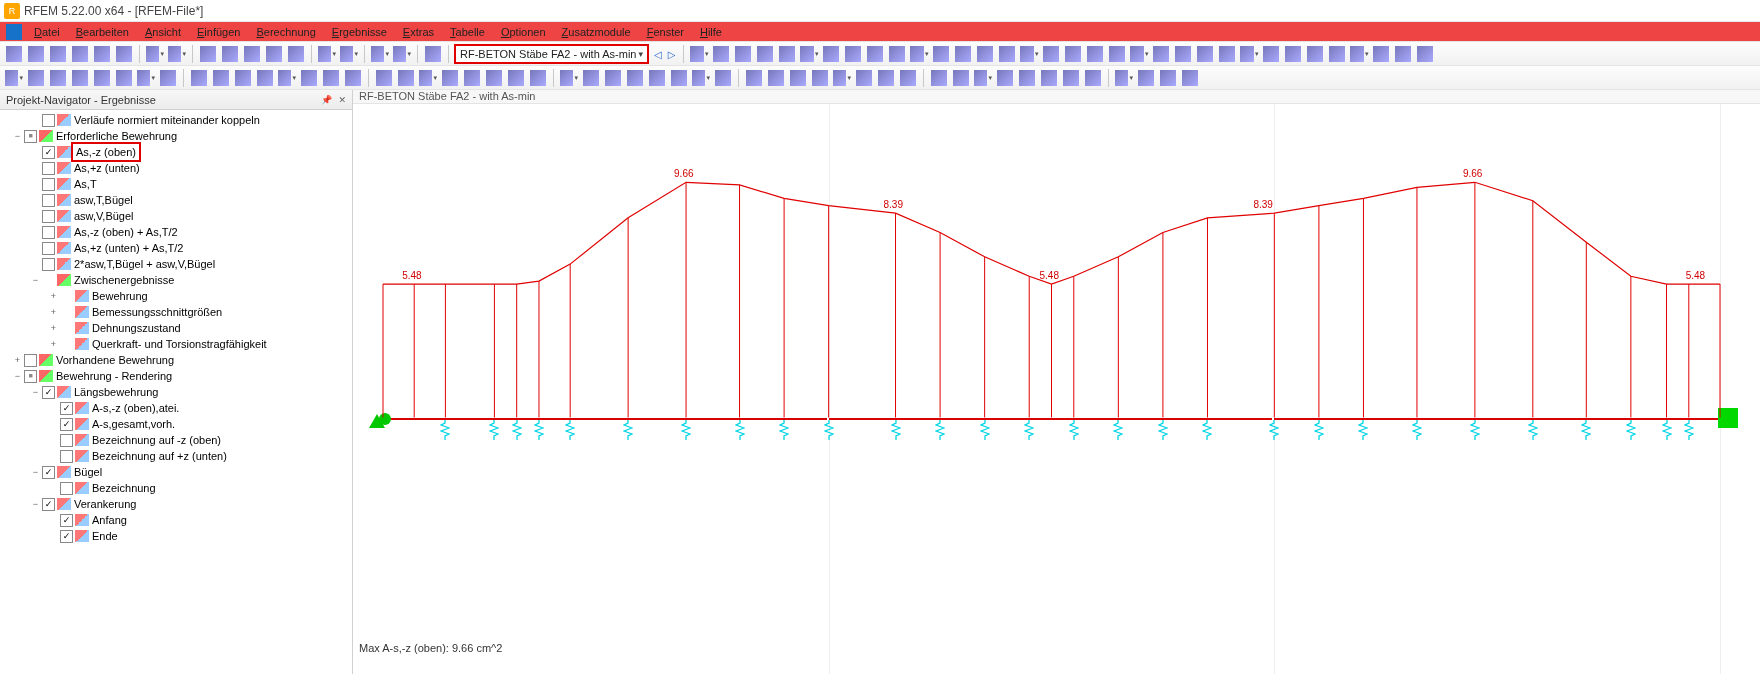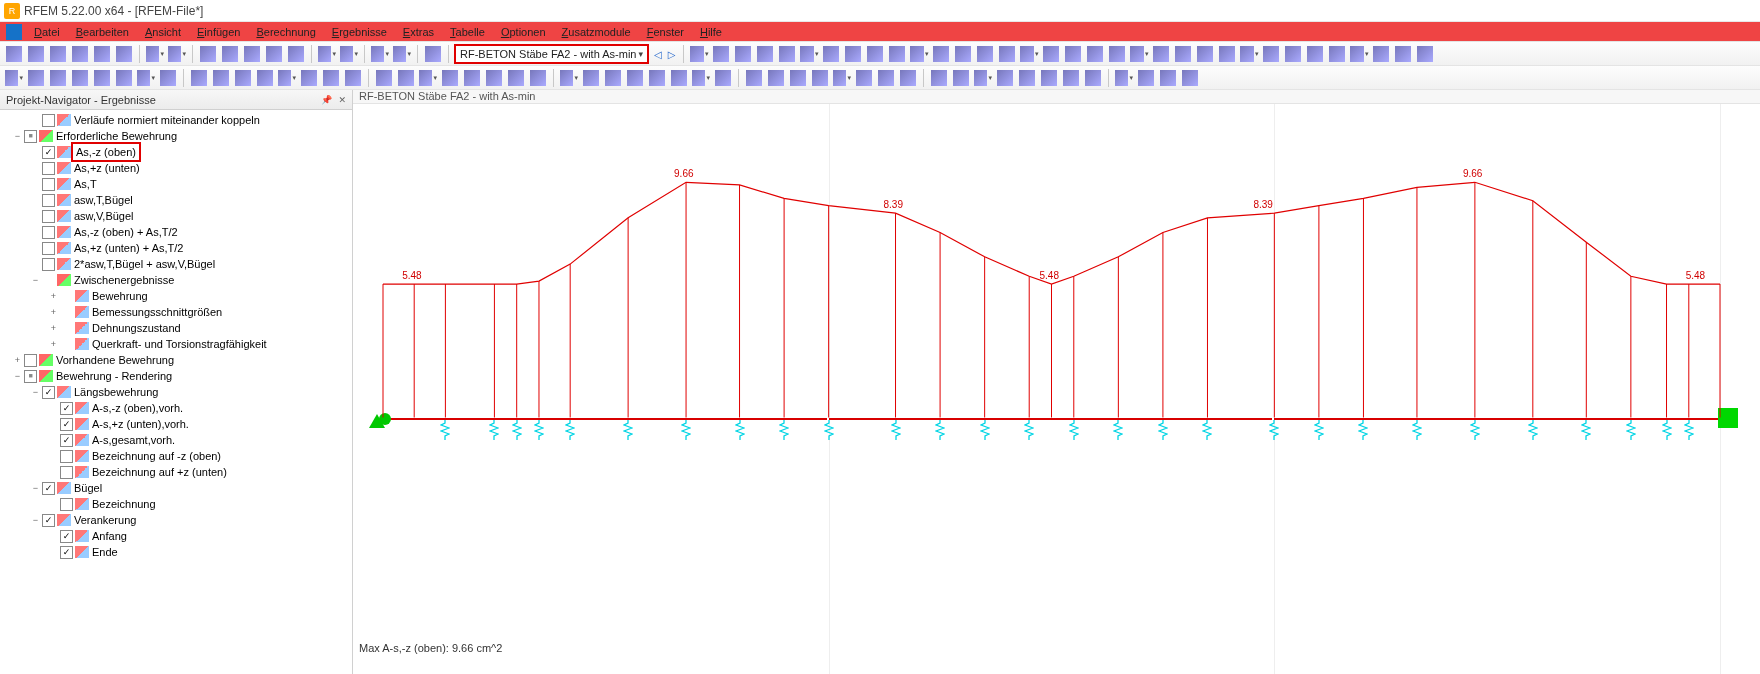--- a/index.html
+++ b/index.html
@@ -545,28 +545,21 @@
           <span class="expander">−</span>
           <span class="chk checked"></span>
           <span class="ticon diag2"></span>
           <span class="label">Längsbewehrung</span>
         </div>
         <div class="treerow">
           <span class="indent" style="width:44px"></span>
           <span class="expander"></span>
           <span class="chk checked"></span>
           <span class="ticon diag2"></span>
-          <span class="label">A-s,-z (oben),vorh.</span>
-        </div>
-        <div class="treerow">
-          <span class="indent" style="width:44px"></span>
-          <span class="expander"></span>
-          <span class="chk checked"></span>
-          <span class="ticon diag2"></span>
-          <span class="label">A-s,+z (unten),vorh.</span>
+          <span class="label">A-s,-z (oben),atei.</span>
         </div>
         <div class="treerow">
           <span class="indent" style="width:44px"></span>
           <span class="expander"></span>
           <span class="chk checked"></span>
           <span class="ticon diag2"></span>
           <span class="label">A-s,gesamt,vorh.</span>
         </div>
         <div class="treerow">
           <span class="indent" style="width:44px"></span>

